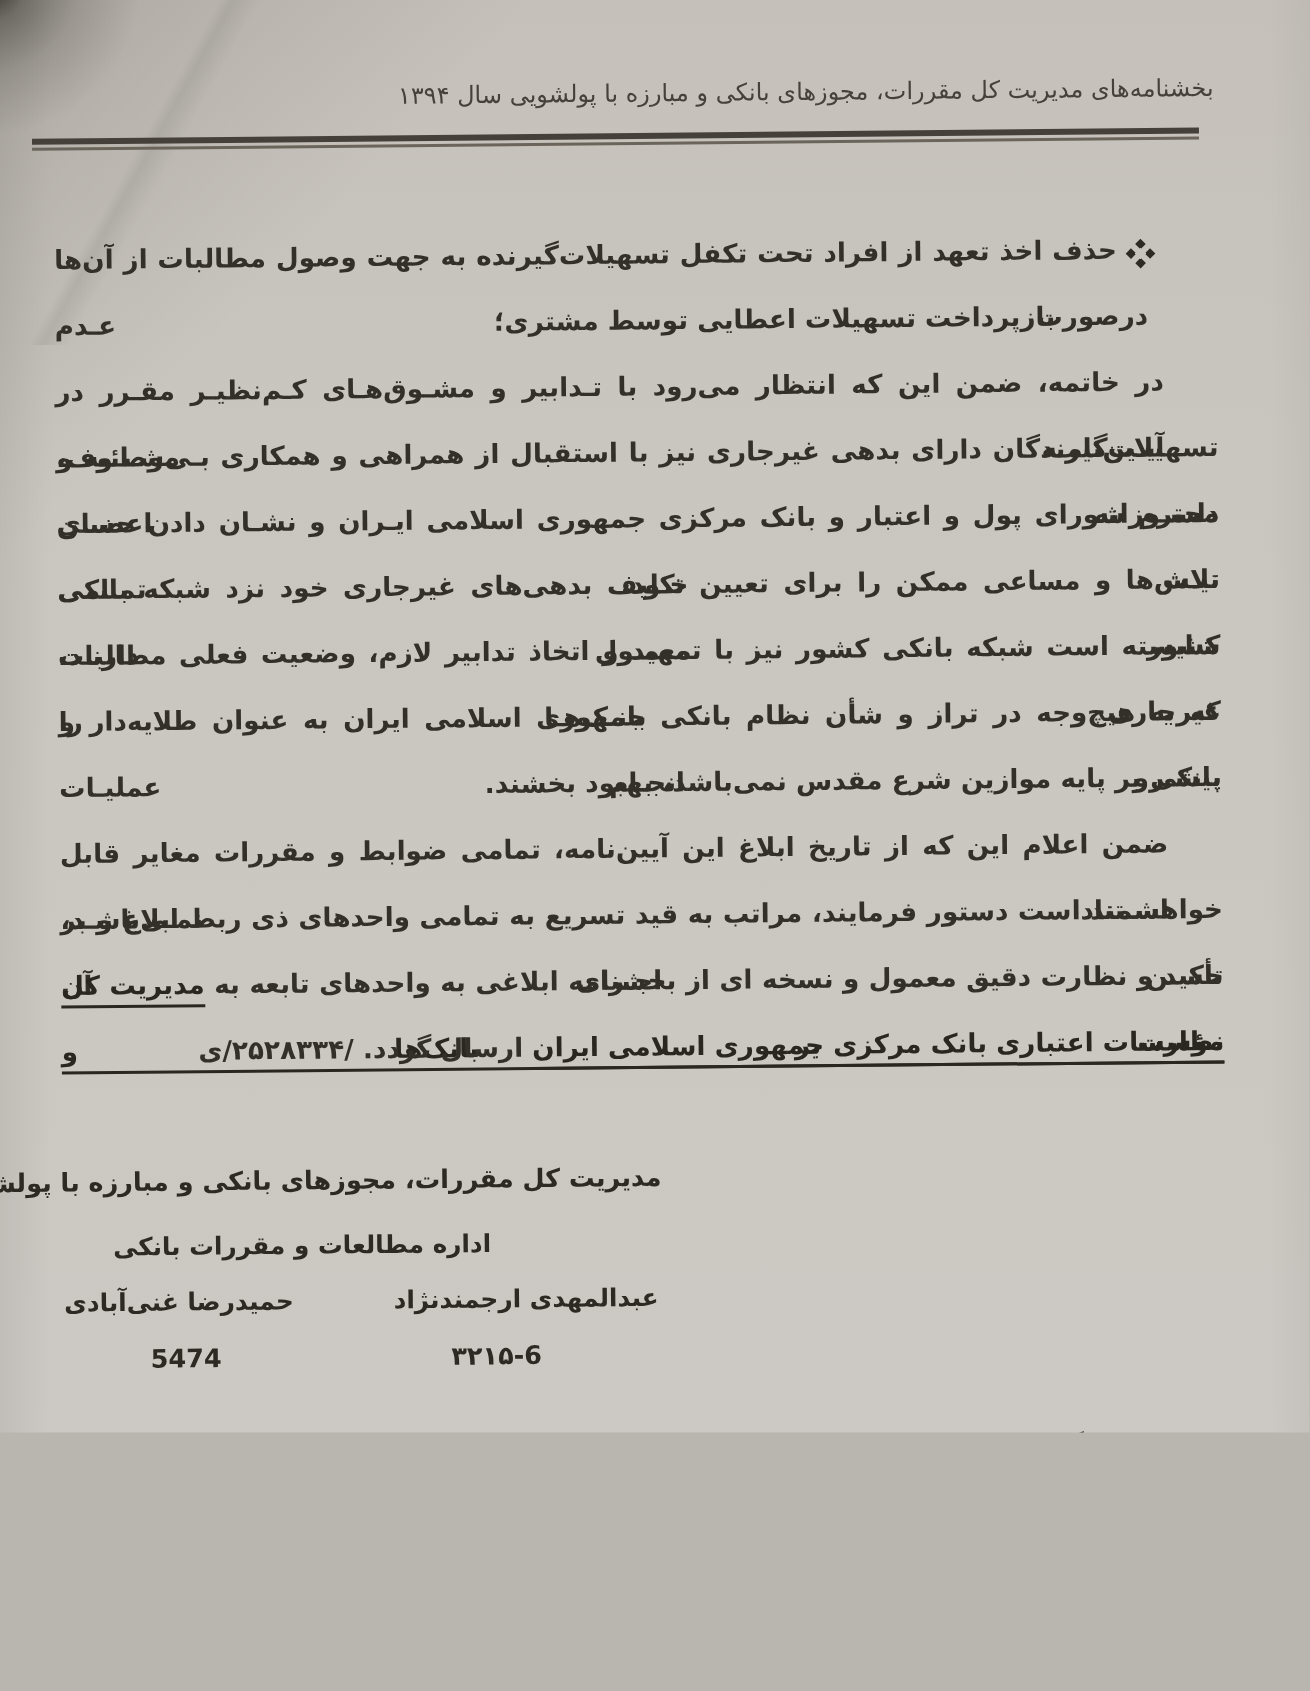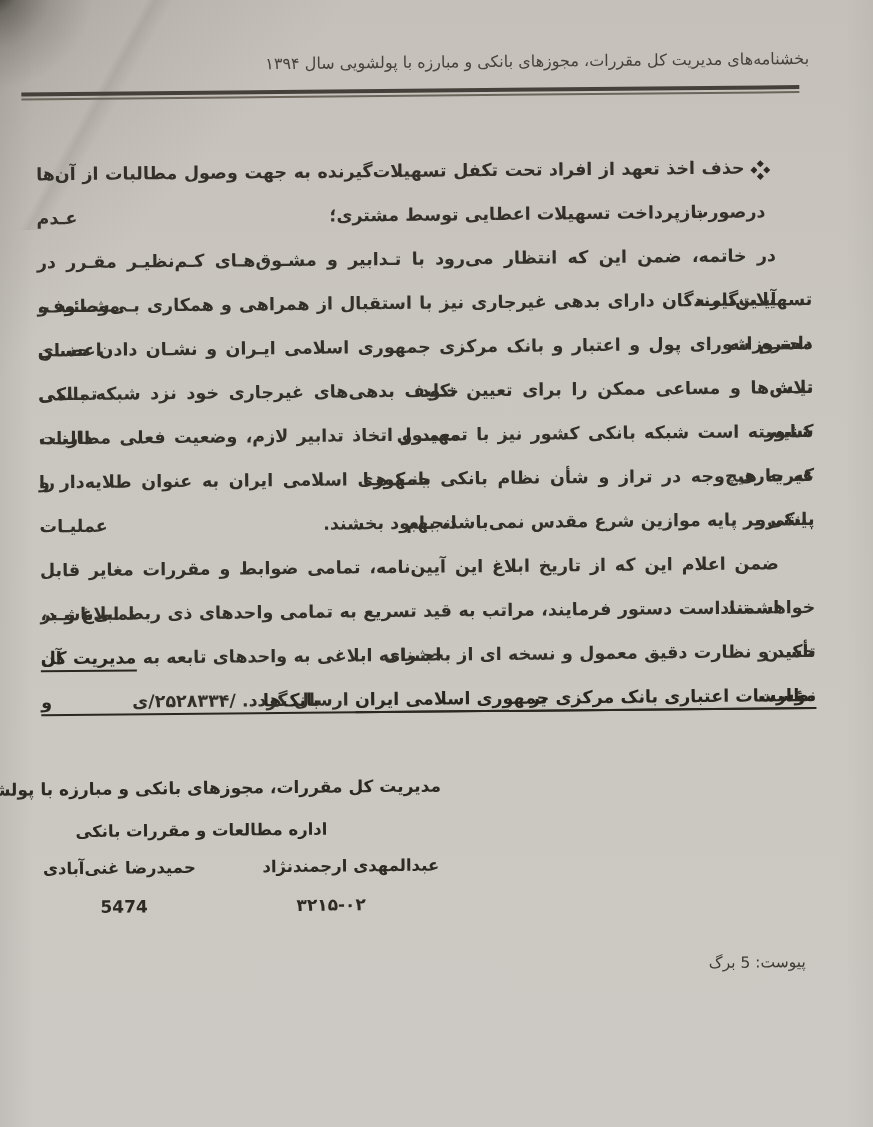--- a/index.html
+++ b/index.html
@@ -2,21 +2,21 @@
 <html lang="fa"><head>
 <meta charset="utf-8">
 <style>
   html,body{margin:0;padding:0;}
   body{
     width:873px;height:1127px;overflow:hidden;
     font-family:"DejaVu Sans",sans-serif;
     background:#b9b5af;
   }
   .page{
-    position:relative;width:873px;height:1127px;overflow:hidden;
+    position:relative;width:873px;height:955px;overflow:hidden;
     background:
       radial-gradient(circle at -6px -10px, rgba(24,21,17,0.78), rgba(24,21,17,0.38) 24px, rgba(24,21,17,0.14) 58px, rgba(24,21,17,0.0) 100px),
       linear-gradient(133deg, rgba(66,60,52,0.20), rgba(66,60,52,0.10) 110px, rgba(66,60,52,0.0) 260px),
       linear-gradient(90deg, rgba(0,0,0,0.055), rgba(0,0,0,0.0) 34px),
       linear-gradient(270deg, rgba(0,0,0,0.035), rgba(0,0,0,0.0) 28px),
       linear-gradient(180deg, #c5c1ba 0%, #c9c5bf 30%, #cbc7c1 70%, #ccc8c3 100%);
   }
   
   .crease{
     position:absolute;left:0;top:0;width:420px;height:230px;pointer-events:none;
@@ -117,19 +117,19 @@
       <div class="line endline"><span class="em">مؤسسات اعتباری بانک مرکزی جمهوری اسلامی ایران</span><span> ارسال گردد. /۲۵۲۸۳۳۴/ی</span></div>
 
     </div>
 
     <div class="sig-dept">مدیریت کل مقررات، مجوزهای بانکی و مبارزه با پولشویی</div>
     <div class="sig-office">اداره مطالعات و مقررات بانکی</div>
 
     <div class="sig-name right">عبدالمهدی ارجمندنژاد</div>
     <div class="sig-name left">حمیدرضا غنی‌آبادی</div>
 
-    <div class="sig-code right"><span dir="ltr">۳۲۱۵-۰۲</span></div>
+    <div class="sig-code right"><span dir="ltr">۳۲۱۵-6</span></div>
     <div class="sig-code left"><span dir="ltr">5474</span></div>
 
     <div class="attachment">پیوست: 5 برگ</div>
 
   </div>
 </div>
 
 </body></html>

